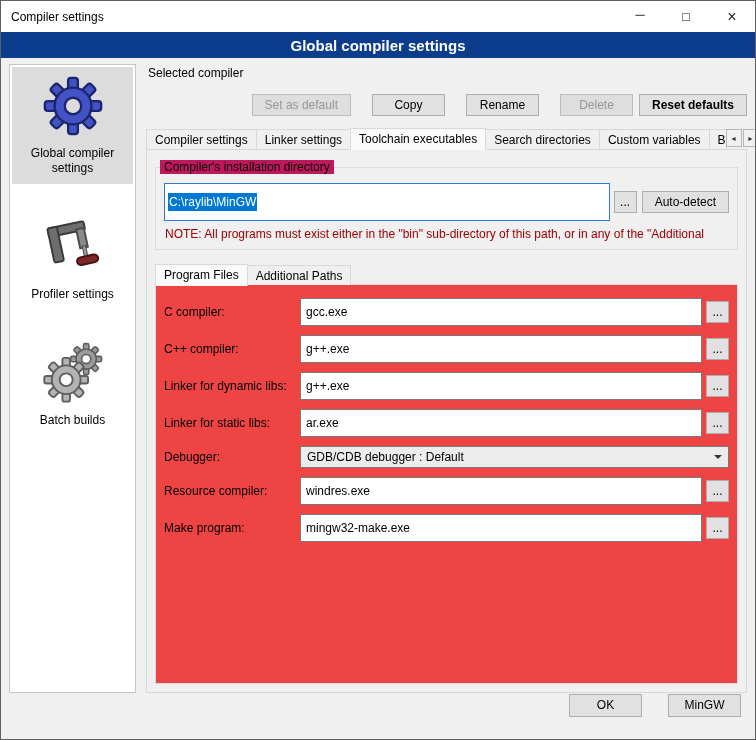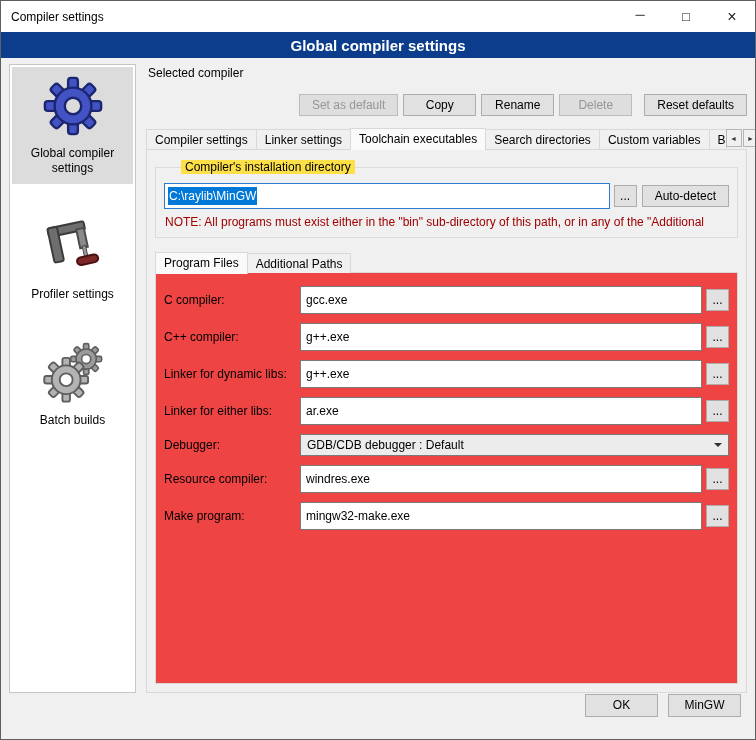--- a/index.html
+++ b/index.html
@@ -37,45 +37,45 @@
 
   
   .combo { height:22px; background:#fff; border:1px solid #7a7a7a; display:flex;
            align-items:center; padding:0 6px; min-width:0; cursor:default; }
   .combo-arrow { margin-left:auto; width:0; height:0; border-left:4px solid transparent;
                  border-right:4px solid transparent; border-top:4px solid #333; flex-shrink:0; }
   .combo-gray { background:#ececec; }
 
   
   .btn { height:22px; background:#e1e1e1; border:1px solid #adadad; font-family:inherit;
-         font-size:12px; padding:0 12px; color:#000; cursor:default; }
+         font-size:12px; padding:0 12px; color:#000; cursor:default;margin-left:16px; }
   .btn:disabled { color:#969696; background:#dedede; border-color:#bcbcbc; }
   .btnrow { display:flex; justify-content:flex-end; gap:5px; margin-top:9px; }
   .btnrow .btn { min-width:73px; }
-  .btn-reset { margin-left:7px; }
+  .btn-reset { margin-left:1px;font-weight:bold; }
 
   
   .tabstrip { display:flex; align-items:flex-end; margin-top:12px; position:relative; z-index:2; }
   .tab { height:20px; padding:0 8px; display:flex; align-items:center; white-space:nowrap;
          background:#f0f0f0; border:1px solid #d9d9d9; border-bottom:none; margin-right:-1px;
          cursor:default; }
   .tab.active { height:22px; background:#fafafa; margin-bottom:-1px; padding-bottom:1px; z-index:3; }
   .tab.clipped { max-width:46px; overflow:hidden; }
   .tab-scrollers { margin-left:auto; display:flex; gap:1px; margin-bottom:2px; }
   .scroller { width:16px; height:18px; border:1px solid #b5b5b5; background:#f0f0f0;
               display:flex; align-items:center; justify-content:center; font-size:7px; color:#333; }
 
   .tabpane { flex:1; border:1px solid #d9d9d9; background:#f0f0f0; padding:13px 8px 8px;
              display:flex; flex-direction:column; min-height:0; position:relative; z-index:1; }
 
   
   .groupbox { border:1px solid #dbdbdb; position:relative; padding:15px 8px 7px; margin-top:4px; }
-  .groupbox-title { position:absolute; top:-8px; left:25px; background:#fde047; padding:0 4px; }
+  .groupbox-title { position:absolute; top:-8px; left:4px; background:#be185d; padding:0 4px; }
   .dirrow { display:flex; align-items:center; }
-  .dir-input { flex:1; height:26px; background:#fff; border:1px solid #2b7cd3; display:flex;
+  .dir-input { flex:1; height:38px; background:#fff; border:1px solid #2b7cd3; display:flex;
                align-items:center; padding:0 3px; min-width:0; overflow:hidden; }
   .dir-input .sel { background:#0078d7; color:#fff; padding:2px 1px; white-space:nowrap; }
   .btn.browse { width:23px; padding:0; margin-left:4px; flex-shrink:0; }
   .btn.autodetect { margin-left:5px; flex-shrink:0; }
   .note { color:#a00000; margin:6px 1px 1px; white-space:nowrap; overflow:hidden; }
 
   .subtabs { margin-top:14px; }
   .subpane { flex:1; border:1px solid #d9d9d9; background:#ef4444; margin-top:-1px;
              padding:13px 8px 8px; min-height:0; }
 
@@ -233,21 +233,21 @@
             <button class="btn browse">...</button>
           </div>
 
           <div class="frow">
             <label>Linker for dynamic libs:</label>
             <input class="win-input" value="g++.exe" style="">
             <button class="btn browse">...</button>
           </div>
 
           <div class="frow">
-            <label>Linker for either libs:</label>
+            <label>Linker for static libs:</label>
             <input class="win-input" value="ar.exe" style="">
             <button class="btn browse">...</button>
           </div>
 
           <div class="frow">
             <label>Debugger:</label>
             <div class="combo combo-gray">
               <span>GDB/CDB debugger : Default</span>
               <span class="combo-arrow"></span>
             </div>

